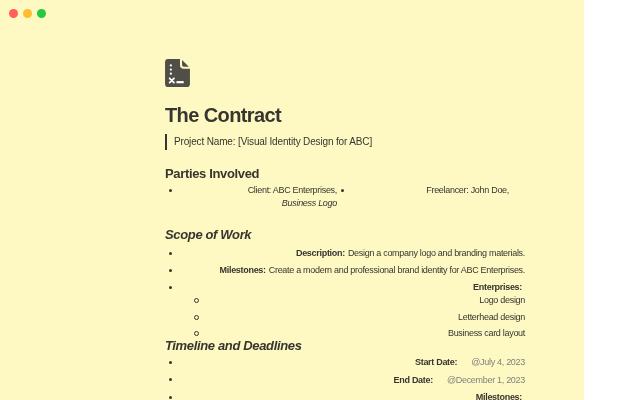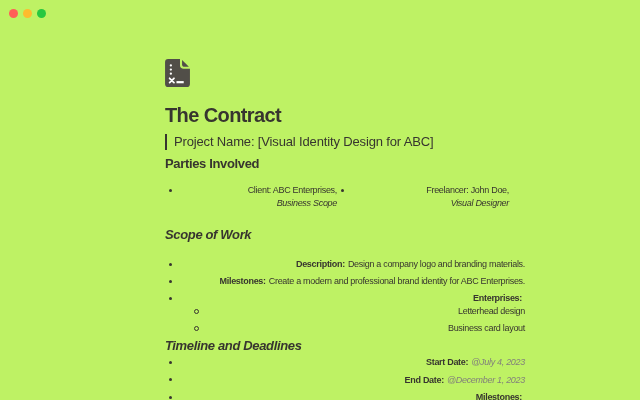--- a/index.html
+++ b/index.html
@@ -1,56 +1,56 @@
 <!DOCTYPE html>
 <html><head>
 <meta charset="utf-8">
 <style>
   * { margin:0; padding:0; box-sizing:border-box; }
   html,body { background:#fff; }
   .canvas {
-    position:relative; width:640px; height:400px; overflow:hidden;
-    background:#bef264; font-family:"Liberation Sans", sans-serif;
+    position:relative; width:584px; height:400px; overflow:hidden;
+    background:#fef9c3; font-family:"Liberation Sans", sans-serif;
     color:#37352f; letter-spacing:-0.2px;
   }
   
   .traffic { position:absolute; left:9px; top:9px; display:flex; gap:5px; }
   .dot { width:9px; height:9px; border-radius:50%; }
   .dot.red { background:#ff5f57; }
   .dot.yellow { background:#febc2e; }
   .dot.green { background:#28c840; }
 
   
   .blk { position:absolute; left:165px; width:360px; }
   .doc-icon { top:59px; width:26px; }
   h1.title { top:103px; font-size:20px; line-height:25px; font-weight:700; letter-spacing:-0.6px; }
   .quote { top:134px; border-left:2px solid #37352f; padding-left:7px;
-           font-size:13px; line-height:16px; letter-spacing:-0.15px; }
+           font-size:10px; line-height:16px; letter-spacing:-0.15px; }
   h2.h { font-size:13px; line-height:15px; font-weight:700; letter-spacing:-0.35px; }
-  .h-parties { top:156px; }
+  .h-parties { top:166px; }
   .h-scope { top:227px;font-style:italic; }
   .h-timeline { top:338px;font-style:italic; }
   .columns { top:185px; display:flex; }
   .col { width:172px; }
 
   ul { list-style:none;text-align:right; }
   li { position:relative; padding-left:15px; font-size:9px; line-height:11px;
        letter-spacing:-0.3px; margin-bottom:6px; }
   li::before { content:""; position:absolute; left:4px; top:3.5px;
                width:3px; height:3px; border-radius:50%; background:#37352f; }
   ul.sub { margin:2px 0 0 10px; }
   ul.sub li { margin-bottom:5.5px; }
   ul.sub li::before { background:transparent; border:1px solid #37352f;
                       width:3px; height:3px; top:3px; }
-  .list-scope { top:259px; }
+  .list-scope { top:248px; }
   .list-timeline { top:357px; }
   .list-timeline li { margin-bottom:6.5px; }
   .b { font-weight:700; margin-right:3px; }
   em.sub-line { display:block; font-style:italic; margin-top:2px; }
-  .mention { color:#82807b; margin-left:0;font-style:italic; }
+  .mention { color:#82807b; margin-left:11px; }
 </style>
 </head>
 <body>
 
 <div class="canvas">
 
   <div class="traffic">
     <span class="dot red"></span>
     <span class="dot yellow"></span>
     <span class="dot green"></span>
@@ -74,46 +74,46 @@
     <span>Project Name: [Visual Identity Design for ABC]</span>
   </div>
 
   <h2 class="blk h h-parties">Parties Involved</h2>
 
   <div class="blk columns">
     <div class="col">
       <ul>
         <li>
           <span>Client: ABC Enterprises,</span>
-          <em class="sub-line">Business Scope</em>
+          <em class="sub-line">Business Logo</em>
         </li>
       </ul>
     </div>
     <div class="col">
       <ul>
         <li>
           <span>Freelancer: John Doe,</span>
-          <em class="sub-line">Visual Designer</em>
         </li>
       </ul>
     </div>
   </div>
 
   <h2 class="blk h h-scope">Scope of Work</h2>
 
   <ul class="blk list-scope">
     <li>
       <span class="b">Description:</span><span>Design a company logo and branding materials.</span>
     </li>
     <li>
       <span class="b">Milestones:</span><span>Create a modern and professional brand identity for ABC Enterprises.</span>
     </li>
     <li>
       <span class="b">Enterprises:</span>
       <ul class="sub">
+        <li>Logo design</li>
         <li>Letterhead design</li>
         <li>Business card layout</li>
       </ul>
     </li>
   </ul>
 
   <h2 class="blk h h-timeline">Timeline and Deadlines</h2>
 
   <ul class="blk list-timeline">
     <li>

